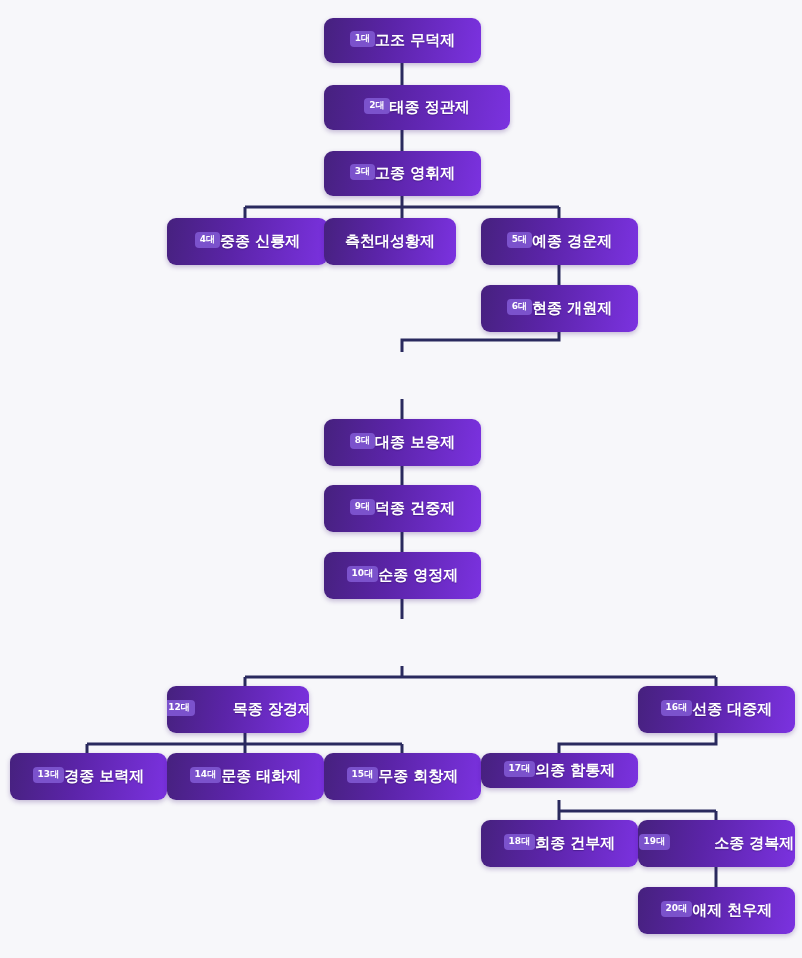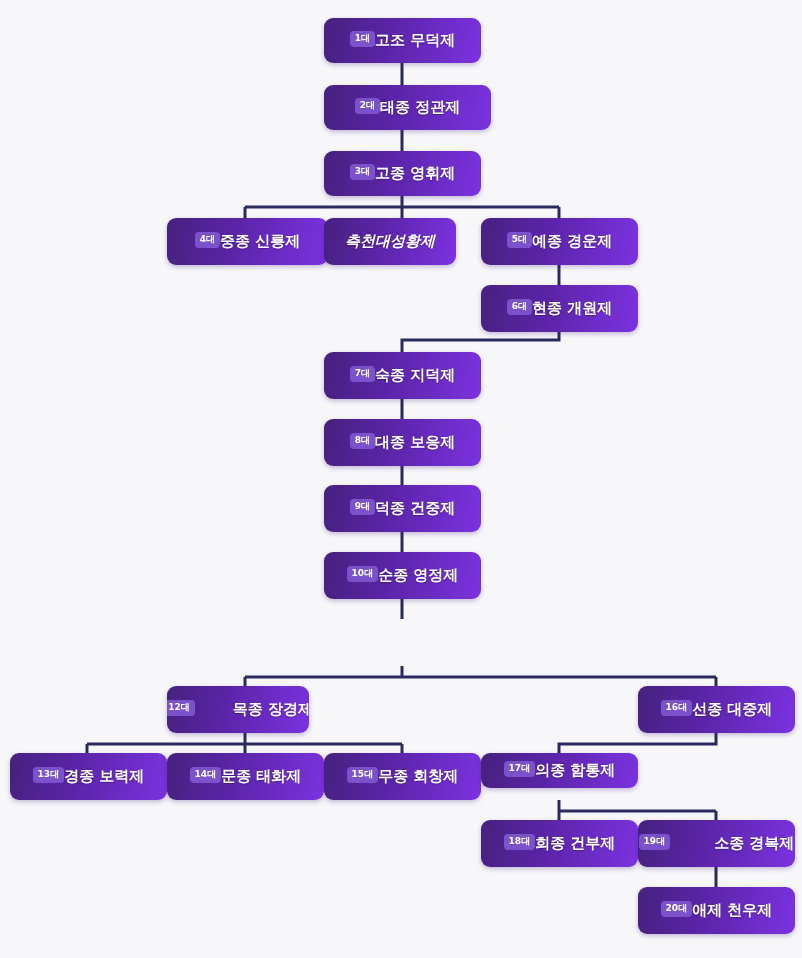--- a/index.html
+++ b/index.html
@@ -106,46 +106,42 @@
       <polyline points="559,811 559,820" fill="none" stroke="#2a2a5e" stroke-width="3" stroke-linecap="butt" stroke-linejoin="miter"></polyline>
       <polyline points="716,811 716,820" fill="none" stroke="#2a2a5e" stroke-width="3" stroke-linecap="butt" stroke-linejoin="miter"></polyline>
       <polyline points="716,867 716,887" fill="none" stroke="#2a2a5e" stroke-width="3" stroke-linecap="butt" stroke-linejoin="miter"></polyline>
     </svg>
 
   <div id="node-layer">
       <div class="node" style="left: 324px; top: 18px; width: 157px; height: 45px;">
         <span class="node-badge">1대</span>
         <span class="node-title">고조 무덕제</span>
       </div>
-      <div class="node" style="left: 324px; top: 85px; width: 167px; height: 45px;">
+      <div class="node" style="left: 324px; top: 85px; width: 186px; height: 45px;">
         <span class="node-badge">2대</span>
         <span class="node-title">태종 정관제</span>
       </div>
       <div class="node" style="left: 324px; top: 151px; width: 157px; height: 45px;">
         <span class="node-badge">3대</span>
         <span class="node-title">고종 영휘제</span>
       </div>
       <div class="node" style="left: 167px; top: 218px; width: 161px; height: 47px;">
         <span class="node-badge">4대</span>
         <span class="node-title">중종 신룡제</span>
       </div>
-      <div class="node no-badge" style="left: 324px; top: 218px; width: 132px; height: 47px; font-style: italic;">
+      <div class="node no-badge" style="left: 324px; top: 218px; width: 132px; height: 47px;">
         <span class="node-title">측천대성황제</span>
       </div>
       <div class="node" style="left: 481px; top: 218px; width: 157px; height: 47px;">
         <span class="node-badge">5대</span>
         <span class="node-title">예종 경운제</span>
       </div>
       <div class="node" style="left: 481px; top: 285px; width: 157px; height: 47px;">
         <span class="node-badge">6대</span>
         <span class="node-title">현종 개원제</span>
-      </div>
-      <div class="node" style="left: 324px; top: 352px; width: 157px; height: 47px;">
-        <span class="node-badge">7대</span>
-        <span class="node-title">숙종 지덕제</span>
       </div>
       <div class="node" style="left: 324px; top: 419px; width: 157px; height: 47px;">
         <span class="node-badge">8대</span>
         <span class="node-title">대종 보응제</span>
       </div>
       <div class="node" style="left: 324px; top: 485px; width: 157px; height: 47px;">
         <span class="node-badge">9대</span>
         <span class="node-title">덕종 건중제</span>
       </div>
       <div class="node" style="left: 324px; top: 552px; width: 157px; height: 47px;">

